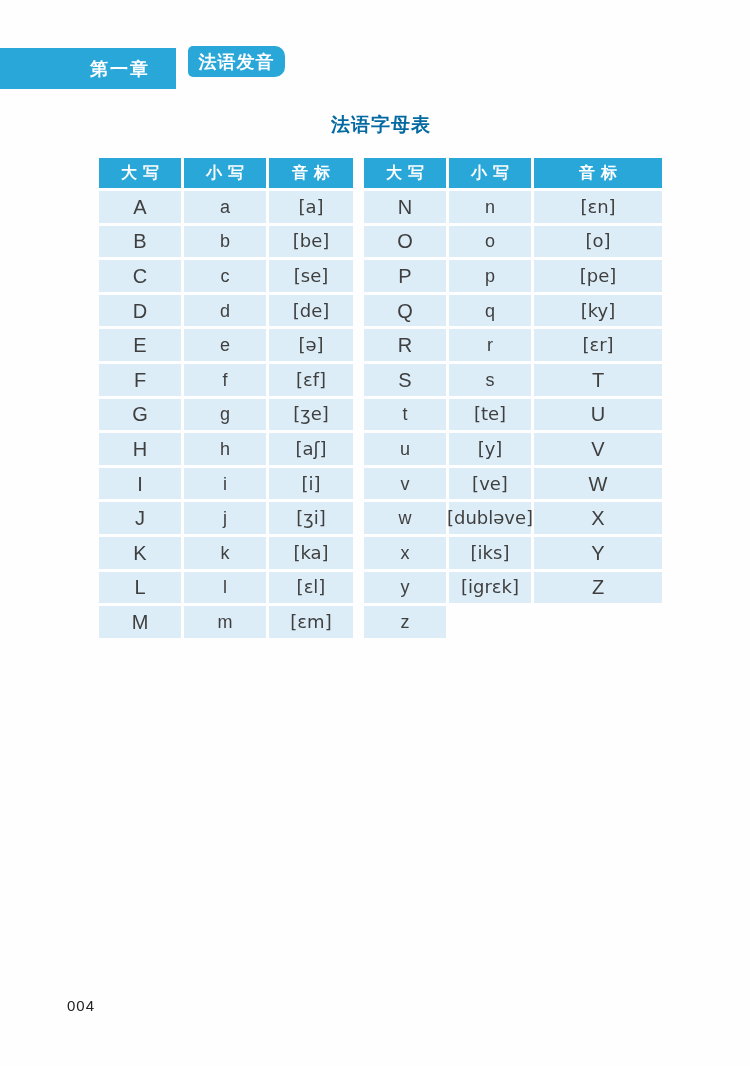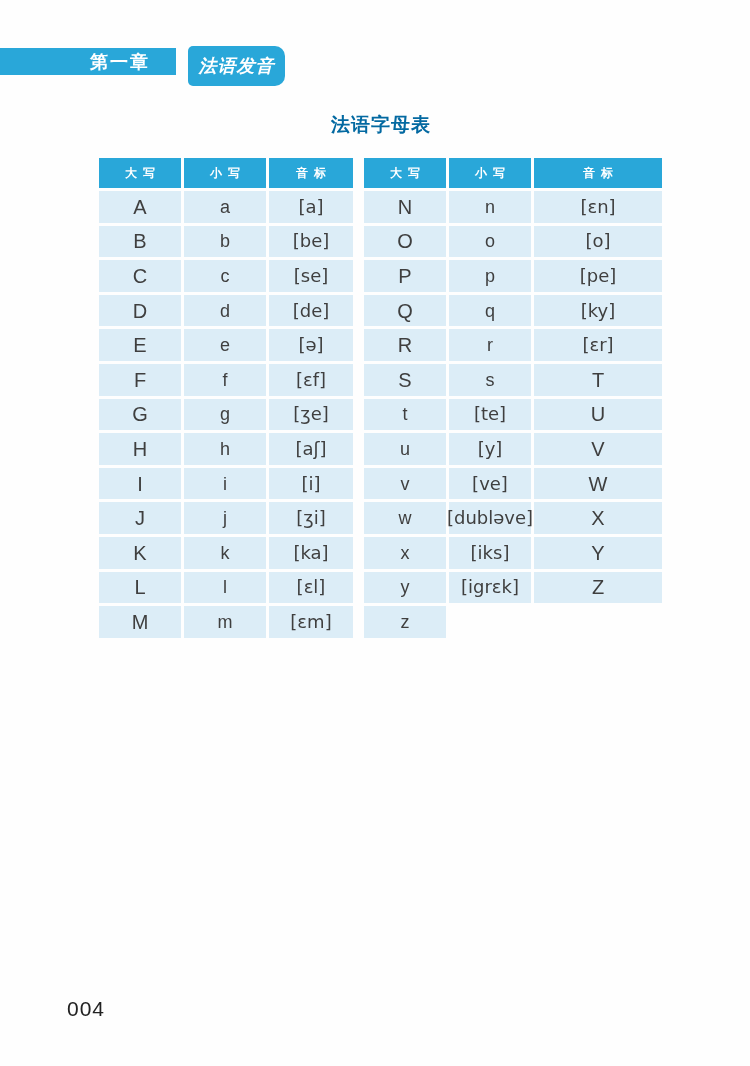--- a/index.html
+++ b/index.html
@@ -12,46 +12,45 @@
     position: relative;
     width: 750px;
     height: 1066px;
     background: #fefefe;
     overflow: hidden;
   }
   
   .chapter-bar {
     position: absolute;
     left: 0; top: 48px;
-    width: 176px; height: 27px;
+    width: 176px; height: 41px;
     background: var(--accent, #29a7d9);
     display: flex;
     align-items: center;
     justify-content: flex-end;
     padding-right: 26px;
   }
   .chapter-bar span {
     color: #ffffff;
     font-size: 18px;
     font-weight: bold;
     letter-spacing: 2px;
     line-height: 1;
   }
   .chapter-badge {
     position: absolute;
     left: 188px; top: 46px;
-    height: 40px;
+    height: 31px;
     min-width: 97px;
     background: var(--accent, #29a7d9);
     border-radius: 5px 10px 10px 5px;
     display: flex;
     align-items: center;
     justify-content: center;
     padding: 0 9px;
-    font-style: italic;
   }
   .chapter-badge span {
     color: #ffffff;
     font-size: 18px;
     font-weight: bold;
     letter-spacing: 1px;
     line-height: 1;
   }
   
   .table-title {
@@ -77,37 +76,37 @@
   .alpha-table.right { left: 364px; grid-template-columns: 82px 82px 128px; }
   .cell {
     display: flex;
     align-items: center;
     justify-content: center;
     line-height: 1;
   }
   .cell.th {
     background: var(--accent, #29a7d9);
     color: #ffffff;
-    font-size: 12px;
+    font-size: 16px;
     font-weight: bold;
     letter-spacing: 6px;
     text-indent: 6px;
   }
   .cell.td {
     background: var(--cell, #dcedf7);
     color: #3f3f3f;
   }
   .cell.td.upper { font-size: 20px; }
   .cell.td.lower { font-size: 18px; }
   .cell.td.phon  { font-size: 18px; font-family: "DejaVu Sans", sans-serif; }
   
   .page-number {
     position: absolute;
     left: 67px; top: 997px;
-    font-size: 21px;
+    font-size: 15px;
     color: #222222;
     letter-spacing: 1px;
   }
 </style>
 </head>
 <body>
 
 <div class="page">
 
   <div class="chapter-bar">

